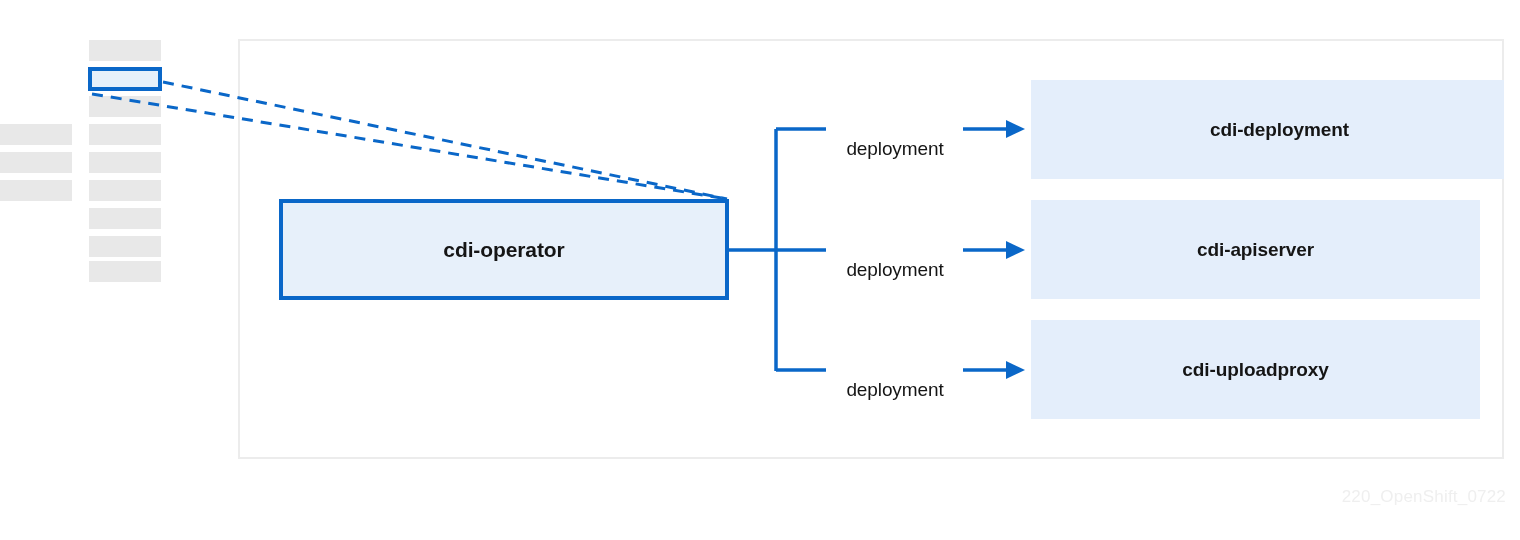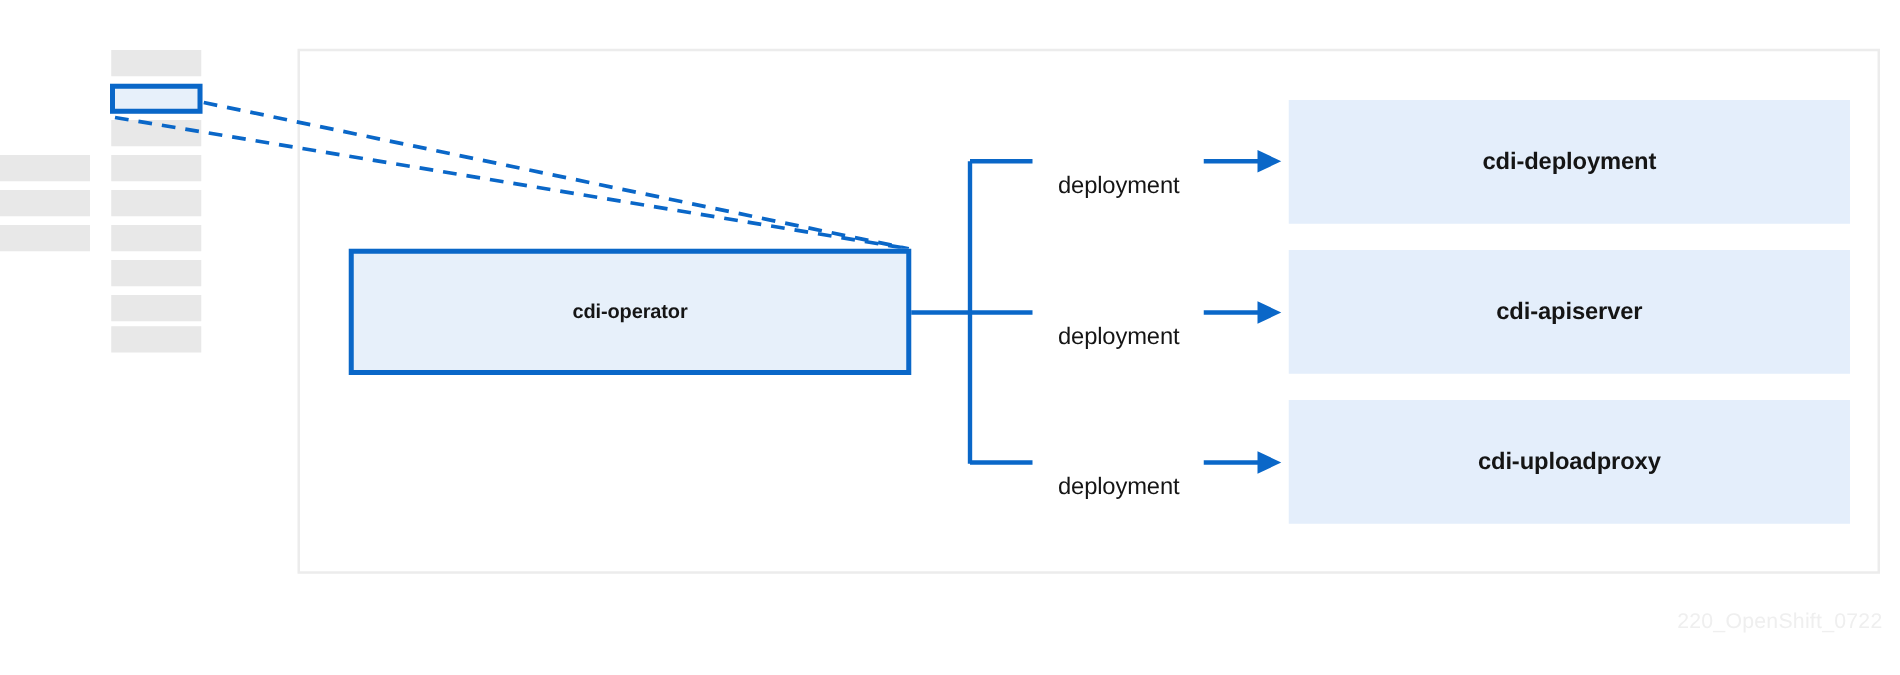--- a/index.html
+++ b/index.html
@@ -53,21 +53,21 @@
     width: 450px;
     height: 101px;
     background: #e7f0fa;
     border: 4px solid #0a67c8;
     box-sizing: border-box;
     display: flex;
     align-items: center;
     justify-content: center;
   }
   #operator-box .node-label {
-    font-size: 16px;
+    font-size: 21px;
     font-weight: bold;
     color: #151515;
     letter-spacing: -0.1px;
   }
 
   
   .target-box {
     position: absolute;
     left: 1031px;
     width: 449px;
@@ -164,21 +164,21 @@
   </svg>
 
   <div id="operator-box">
     <span class="node-label">cdi-operator</span>
   </div>
 
   <div class="edge-label" style="left:826px; top:118px; width:138px;">deployment</div>
   <div class="edge-label" style="left:826px; top:239px; width:138px;">deployment</div>
   <div class="edge-label" style="left:826px; top:359px; width:138px;">deployment</div>
 
-  <div class="target-box" style="top:80px;">
+  <div class="target-box" style="top:80px;padding-left:24px;">
     <span class="node-label">cdi-deployment</span>
   </div>
   <div class="target-box" style="top:320px;">
     <span class="node-label">cdi-uploadproxy</span>
   </div>
   <div class="target-box" style="top:200px;">
     <span class="node-label">cdi-apiserver</span>
   </div>
 
   <div id="watermark">220_OpenShift_0722</div>

